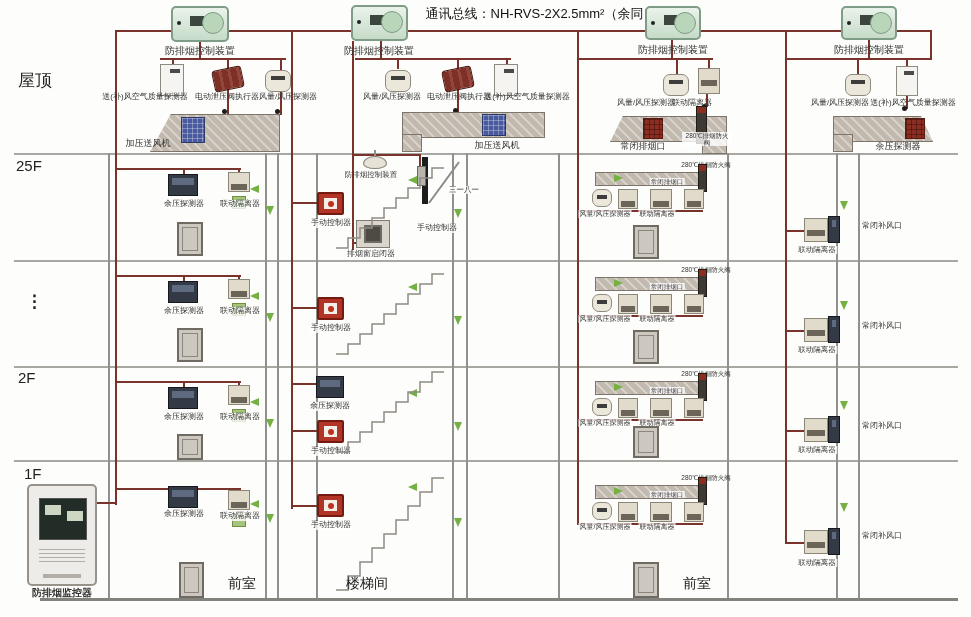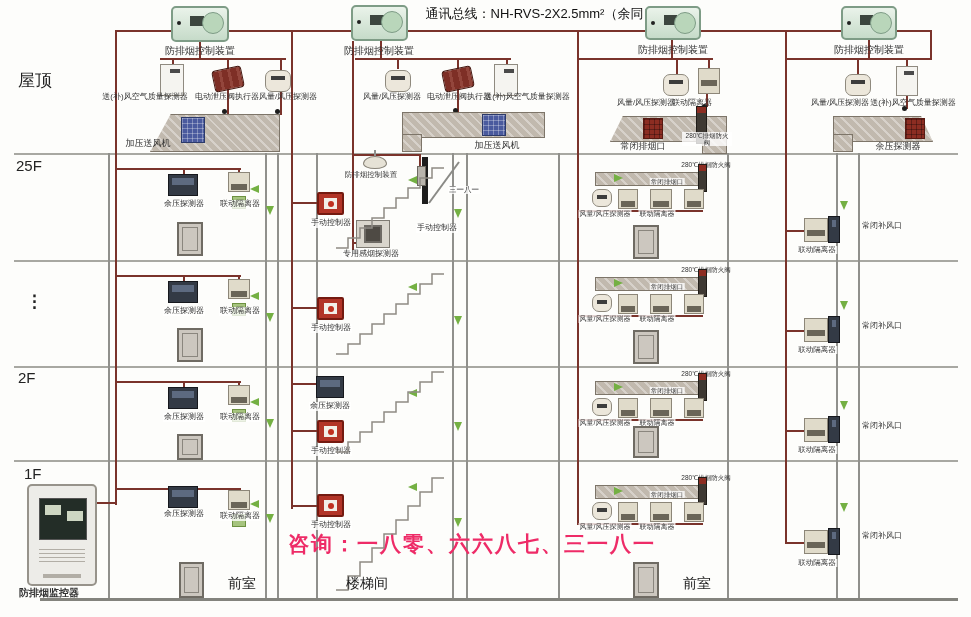--- a/index.html
+++ b/index.html
@@ -166,21 +166,20 @@
   <div class="wh" style="left:577px;top:315px;width:126px"></div>
   <div class="wh" style="left:577px;top:419px;width:126px"></div>
   <div class="wh" style="left:577px;top:523px;width:126px"></div>
 
   <div class="wh" style="left:785px;top:230px;width:20px"></div>
   <div class="wh" style="left:785px;top:330px;width:20px"></div>
   <div class="wh" style="left:785px;top:430px;width:20px"></div>
   <div class="wh" style="left:785px;top:542px;width:20px"></div>
 
   <div class="lb s13" style="left:541px;top:7px">通讯总线：NH-RVS-2X2.5mm²（余同）</div>
-  <div class="wm" style="left:288px;top:530px">咨询：一八零、六六八七、三一八一</div>
 
   <div class="lb lbL s17" style="left:18px;top:72px">屋顶</div>
   <div class="lb lbL s15" style="left:16px;top:158px">25F</div>
   <div class="lb lbL s17 bold" style="left:26px;top:293px">⋮</div>
   <div class="lb lbL s15" style="left:18px;top:370px">2F</div>
   <div class="lb lbL s15" style="left:24px;top:466px">1F</div>
 
   <div class="dev ctrl" style="left:171px;top:6px;width:58px;height:36px">
     <div class="scr"></div>
       <div class="fan"></div>
@@ -276,21 +275,21 @@
   <div class="lb bgw" style="left:240px;top:512px">联动隔离器</div>
 
   <div class="dev wall" style="left:374px;top:150px;height:6px;width:2px"></div>
   <div class="dev sdet" style="left:363px;top:156px;width:24px;height:13px"></div>
   <div class="lb s75" style="left:371px;top:171px">防排烟控制装置</div>
   <div class="dev ebar" style="left:422px;top:157px;width:6px;height:47px"></div>
   <div class="dev opener" style="left:417px;top:166px;width:9px;height:20px"></div>
   <div class="lb s75 bgw" style="left:464px;top:186px">三一八一</div>
   <div class="lb bgw" style="left:437px;top:224px">手动控制器</div>
   <div class="dev ventMon" style="left:356px;top:220px;width:34px;height:28px"></div>
-  <div class="lb bgw" style="left:371px;top:250px">专用感烟探测器</div>
+  <div class="lb bgw" style="left:371px;top:250px">排烟窗启闭器</div>
 
   <div class="dev redBox" style="left:317px;top:192px;width:27px;height:23px"></div>
   <div class="lb bgw" style="left:331px;top:219px">手动控制器</div>
   <div class="dev redBox" style="left:317px;top:297px;width:27px;height:23px"></div>
   <div class="lb bgw" style="left:331px;top:324px">手动控制器</div>
   <div class="dev darkBox" style="left:316px;top:376px;width:28px;height:22px"></div>
   <div class="lb bgw" style="left:330px;top:402px">余压探测器</div>
   <div class="dev redBox" style="left:317px;top:420px;width:27px;height:23px"></div>
   <div class="lb bgw" style="left:331px;top:447px">手动控制器</div>
   <div class="dev redBox" style="left:317px;top:494px;width:27px;height:23px"></div>
@@ -363,21 +362,21 @@
   <div class="dev isoBox" style="left:804px;top:530px;width:24px;height:24px"></div>
   <div class="dev darkBox" style="left:828px;top:528px;width:12px;height:27px"></div>
   <div class="lb s75 bgw" style="left:817px;top:559px">联动隔离器</div>
   <div class="lb lbL" style="left:862px;top:532px">常闭补风口</div>
 
   <div class="dev monitor" style="left:27px;top:484px;width:70px;height:102px">
     <div class="mscr"></div>
     <div class="mrows"></div>
     <div class="mbar"></div>
   </div>
-  <div class="lb s10 bold" style="left:49px;top:587px">防排烟监控器</div>
+  <div class="lb s10 bold" style="left:62px;top:587px">防排烟监控器</div>
 
   <div class="a-l" style="left:246px;top:185px"></div>
   <div class="a-l" style="left:246px;top:292px"></div>
   <div class="a-l" style="left:246px;top:398px"></div>
   <div class="a-l" style="left:246px;top:500px"></div>
   <div class="a-d" style="left:266px;top:206px"></div>
   <div class="a-d" style="left:266px;top:313px"></div>
   <div class="a-d" style="left:266px;top:419px"></div>
   <div class="a-d" style="left:266px;top:514px"></div>
   <div class="a-l" style="left:404px;top:176px"></div>

